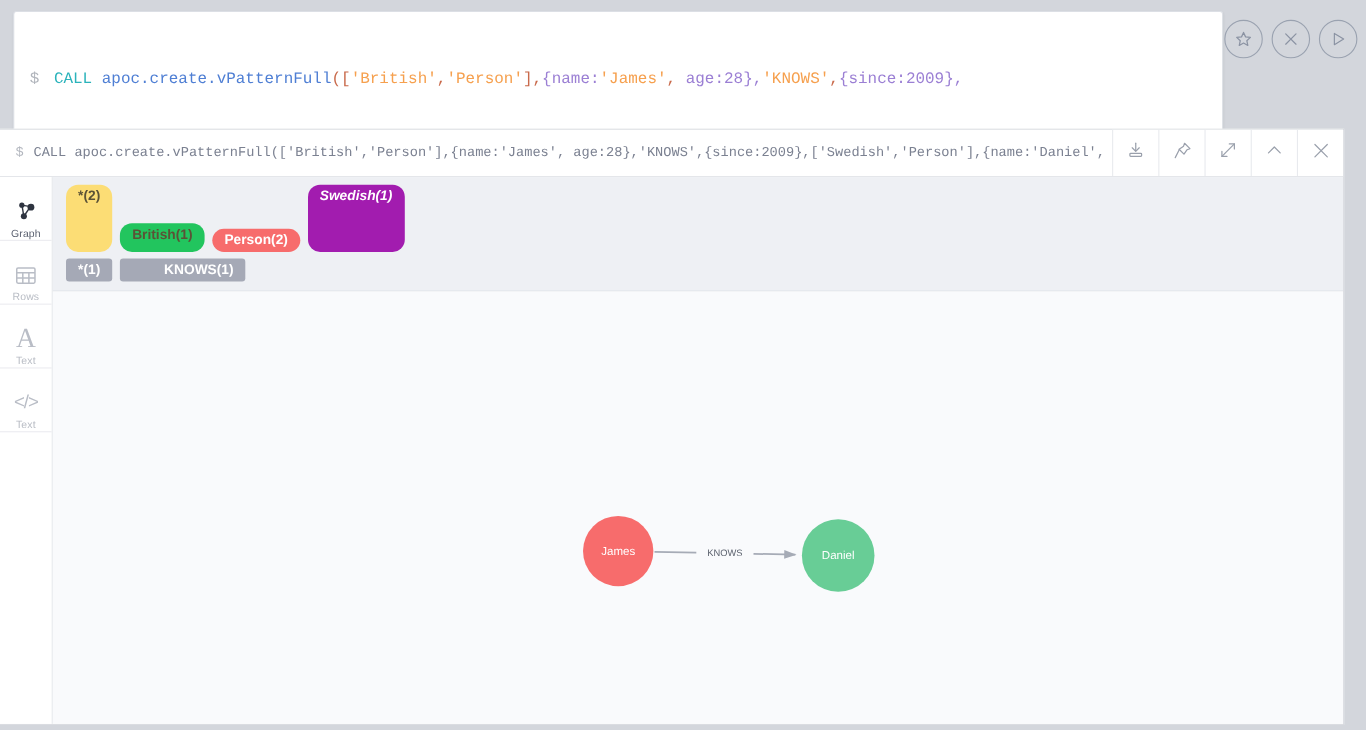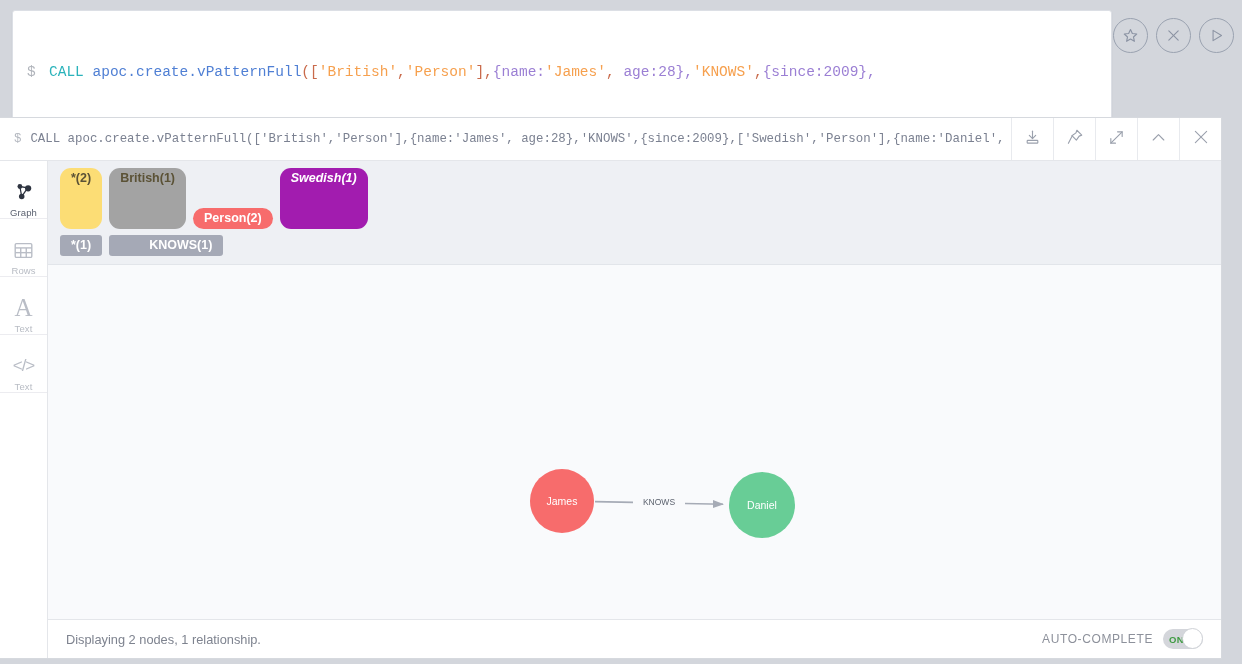--- a/index.html
+++ b/index.html
@@ -359,21 +359,21 @@
         </span>
         <span class="side-label">Text</span>
       </div>
     </div>
 
     <div class="content">
 
       <div class="legend">
         <div class="legend-row" id="legend-nodes">
             <div class="chip" style="background: rgb(252, 221, 117); color: rgb(91, 82, 54);">*(2)</div>
-            <div class="chip" style="background: #a3a3a3; color: rgb(91, 82, 54);">British(1)</div>
+            <div class="chip" style="background: #22c55e; color: rgb(91, 82, 54); margin-top: 35px;">British(1)</div>
             <div class="chip" style="background: rgb(247, 108, 108); color: rgb(255, 255, 255); margin-top: 40px;">Person(2)</div>
             <div class="chip" style="background: #a21caf; color: rgb(255, 255, 255); font-style: italic;">Swedish(1)</div>
           </div>
         <div class="legend-row" id="legend-rels">
             <div class="chip rel" style="background: rgb(165, 169, 182); color: rgb(255, 255, 255);">*(1)</div>
             <div class="chip rel" style="background: rgb(165, 169, 182); color: rgb(255, 255, 255); padding-left: 40px;">KNOWS(1)</div>
           </div>
       </div>
 
       <div class="canvas">
@@ -386,26 +386,16 @@
             <line x1="546.9934019793402" y1="236.6598680395868" x2="585.00059982006" y2="237.4201159652116" stroke="#a6abb6" stroke-width="1.6"></line>
             <line x1="637.00059982006" y1="238.4599080275908" x2="675.0077976607797" y2="239.2201559532156" stroke="#a6abb6" stroke-width="1.6" marker-end="url(#arrow)"></line>
             <text x="611.00059982006" y="240.4400119964012" text-anchor="middle" font-family="&quot;Liberation Sans&quot;, sans-serif" font-size="8.5" fill="#5d636f">KNOWS</text>
             <circle cx="514" cy="236" r="32" fill="#f76c6c"></circle>
             <text x="514" y="239.5" text-anchor="middle" font-family="&quot;Liberation Sans&quot;, sans-serif" font-size="10.5" fill="#ffffff">James</text>
             <circle cx="714" cy="240" r="33" fill="#68cd96"></circle>
             <text x="714" y="243.5" text-anchor="middle" font-family="&quot;Liberation Sans&quot;, sans-serif" font-size="10.5" fill="#ffffff">Daniel</text>
           </svg>
       </div>
 
-      <div class="statusbar">
-        <span class="status-text">Displaying 2 nodes, 1 relationship.</span>
-        <span class="autocomplete">
-          <span class="ac-label">AUTO-COMPLETE</span>
-          <span class="toggle">
-            <span class="on-text">ON</span>
-            <span class="knob"></span>
-          </span>
-        </span>
-      </div>
 
     </div>
   </div>
 </div>
 
 </body></html>

